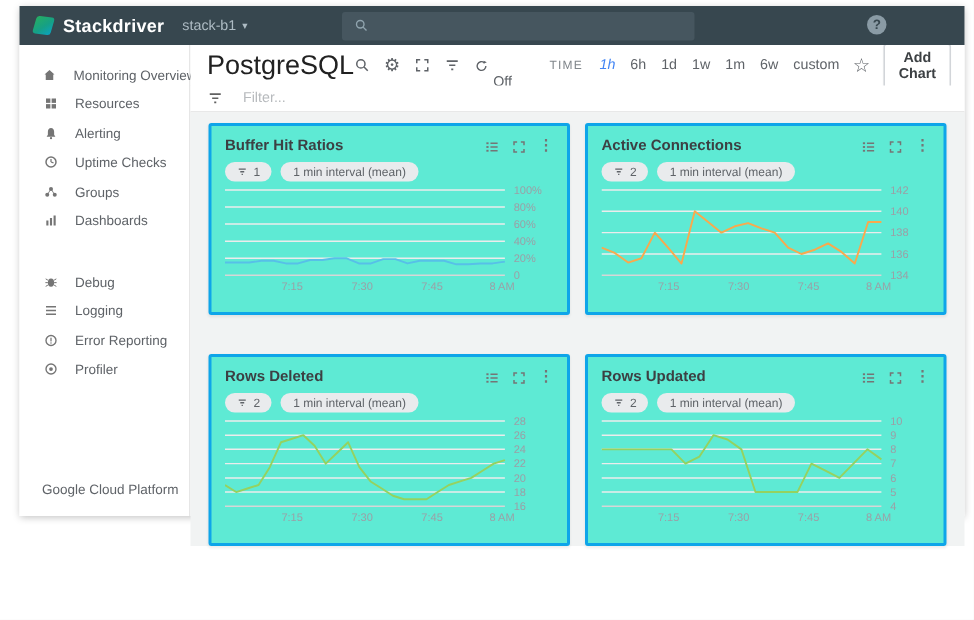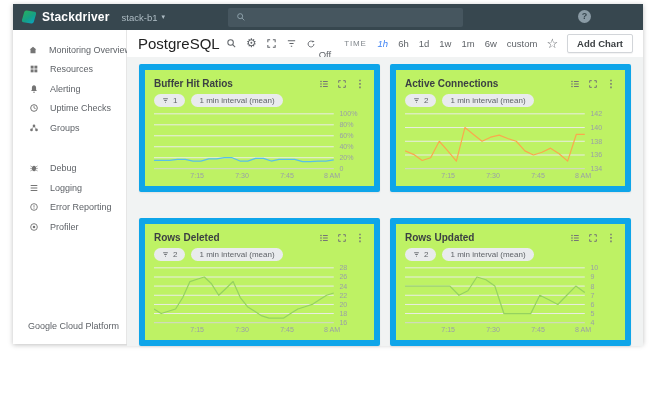--- a/index.html
+++ b/index.html
@@ -29,47 +29,47 @@
   .s-ico svg { width:10px; height:10px; }
   .s-label { font-size:9px; color:#5f6368; white-space:nowrap; }
   .s-gap { height:21px; }
   .s-footer { margin-top:auto; padding:0 0 13px 15px; display:flex; align-items:center; gap:9px; cursor:pointer; }
   .s-footer .s-label { font-size:9px; color:#5f6368; }
 
   .main { flex:1; display:flex; flex-direction:column; min-width:0; }
 
   
   .titlebar { height:27px; background:#fff; display:flex; align-items:center; padding:0 10px 0 11px; flex:0 0 27px; }
-  .page-title { font-size:15px; color:#212121; }
+  .page-title { font-size:18px; color:#212121; }
   .toolbar { margin-left:auto; display:flex; align-items:center; gap:9px; }
   .tb-ico { color:#5f6368; display:flex; align-items:center; cursor:pointer; }
   .tb-ico svg { width:11px; height:11px; }
   .tb-gear { font-size:12px; line-height:11px; }
   .refresh { display:flex; align-items:center; gap:3px; cursor:pointer; }
   .refresh svg { width:10px; height:10px; }
   .refresh-label { font-size:9.5px; color:#5f6368;margin-top:22px; }
-  .time-label { font-size:8px; color:#80868b; letter-spacing:.8px; margin-left:4px; }
+  .time-label { font-size:8px; color:#80868b; letter-spacing:.8px; margin-left:16px; }
   .ranges { display:flex; gap:10px; margin-left:2px; }
   .range { font-size:9.5px; color:#5f6368; cursor:pointer; }
   .range.selected { color:#4285f4;font-style:italic; }
   .star { font-size:13px; color:#5f6368; cursor:pointer; line-height:13px; }
   .add-chart { background:#fff; border:1px solid #d2d5d9; border-radius:2px; padding:3px 9px;
     font-size:9.5px; font-weight:bold; color:#3c4043; cursor:pointer; box-shadow:0 1px 1px rgba(0,0,0,.05); }
 
   
   .filterrow { height:18px; background:#fff; border-bottom:1px solid #e8e8e8; display:flex; align-items:center;
     padding-left:11px; gap:13px; flex:0 0 18px; }
   .filterrow svg { width:11px; height:11px; color:#616161; }
   .filterrow input { border:none; outline:none; font-size:9.5px; color:#5f6368; width:280px; background:transparent; }
   .filterrow input::placeholder { color:#b7babd; }
 
   
   .dash { flex:1; background:#f1f3f3; padding:7px 12px 0; display:grid;
     grid-template-columns:1fr 1fr; gap:26px 10px; grid-auto-rows:128px; align-content:start; }
-  .card { background:#bef264; border:6px solid #0ea5e9; border-radius:2px; box-shadow:0 1px 2px rgba(0,0,0,.07);
+  .card { background:#5eead4; border:2px solid #0ea5e9; border-radius:2px; box-shadow:0 1px 2px rgba(0,0,0,.07);
     padding:8px 9px 2px; overflow:hidden;text-align:center; }
   .card-head { display:flex; align-items:center; margin-bottom:5px; }
   .card-title { font-size:10px; font-weight:bold; color:#3c4043; }
   .card-icons { margin-left:auto; display:flex; align-items:center; gap:8px; color:#757575; }
   .card-icons svg { width:10px; height:10px; }
   .kebab { font-size:10px; font-weight:bold; cursor:pointer; line-height:10px; }
   .ci { cursor:pointer; display:flex; align-items:center; }
   .chips { display:flex; gap:6px; margin-bottom:2px; }
   .chip { background:#e9ebed; border-radius:8px; padding:2px 8px; font-size:8px; color:#5f6368;
     display:flex; align-items:center; gap:4px; cursor:pointer; white-space:nowrap; }
@@ -146,20 +146,32 @@
               <g fill="currentColor">
                 <circle cx="12" cy="7" r="3.2"></circle>
                 <circle cx="6" cy="16.5" r="3.2"></circle>
                 <circle cx="18" cy="16.5" r="3.2"></circle>
               </g>
               <path d="M12 7 L6 16.5 M12 7 L18 16.5" stroke="currentColor" stroke-width="1.4"></path>
             </svg>
           </span>
         <span class="s-label">Groups</span>
       </div>
+      <div class="s-item">
+        <span class="s-ico">
+            <svg viewBox="0 0 24 24">
+              <g fill="currentColor">
+                <rect x="4.5" y="12" width="3.4" height="8"></rect>
+                <rect x="10.3" y="8" width="3.4" height="12"></rect>
+                <rect x="16.1" y="4" width="3.4" height="16"></rect>
+              </g>
+            </svg>
+          </span>
+        <span class="s-label">Dashboards</span>
+      </div>
 
       <div class="s-gap"></div>
 
       <div class="s-item">
         <span class="s-ico">
             <svg viewBox="0 0 24 24">
               <ellipse cx="12" cy="13" rx="5" ry="6.5" fill="currentColor"></ellipse>
               <path d="M7 9 L3.5 7 M7 13 H3 M7 17 L3.5 19 M17 9 L20.5 7 M17 13 H21 M17 17 L20.5 19" stroke="currentColor" stroke-width="1.6"></path>
             </svg>
           </span>
@@ -243,20 +255,26 @@
             <span class="range">1w</span>
             <span class="range">1m</span>
             <span class="range">6w</span>
             <span class="range">custom</span>
           </span>
           <span class="star">☆</span>
           <button class="add-chart">Add Chart</button>
         </div>
       </div>
 
+      <div class="filterrow">
+        <svg viewBox="0 0 24 24" stroke="currentColor" stroke-width="2.4">
+            <path d="M4 6 H20 M7.5 12 H16.5 M10.5 18 H13.5"></path>
+          </svg>
+        <input placeholder="Filter..." style="">
+      </div>
 
       <div class="dash" id="grid">
           <div class="card">
     <div class="card-head">
       <span class="card-title">Buffer Hit Ratios</span>
       <span class="card-icons">
         <span class="ci">
           <svg viewBox="0 0 24 24">
                     <g fill="currentColor">
                       <rect x="3" y="4.5" width="3.5" height="3"></rect>

